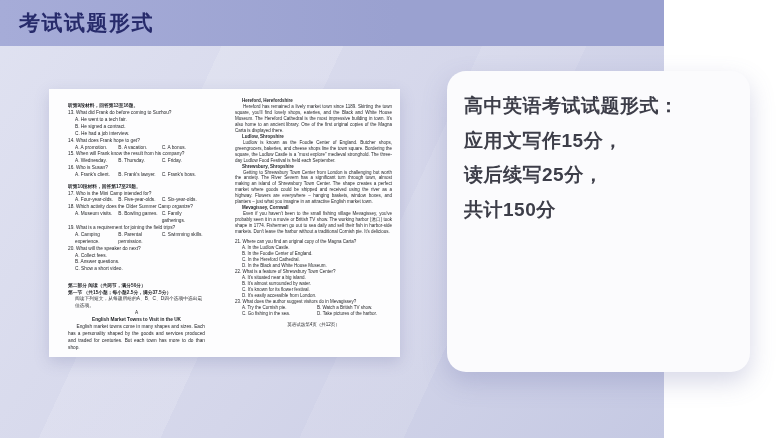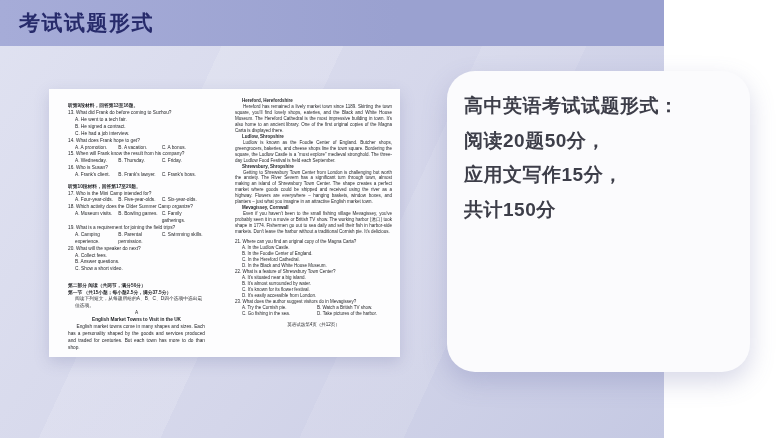--- a/index.html
+++ b/index.html
@@ -44,21 +44,21 @@
   .optrow > span, .optrow2 > span { flex:1 1 0; }
   .center { text-align:center; }
   .title  { text-align:center; font-weight:bold; }
   .para   { text-align:justify; text-indent:1.8em; }
   .place  { font-weight:bold; padding-left:14px; }
   .sp     { height:9px; }
   .pfoot  { text-align:center; margin-top:10px; }
   
   .card {
     position:absolute; left:447px; top:71px; width:303px; height:301px;
-    background:var(--card-background); border-radius:28px;
+    background:var(--card-background); border-radius:19px;
     box-shadow:0 10px 24px rgba(100,105,165,.25);
     box-sizing:border-box; padding:18px 14px 0 17px;
     overflow:hidden;
   }
   .card-line {
     font-size:19px; font-weight:bold; color:var(--card-text);
     line-height:34.5px; letter-spacing:.5px; white-space:nowrap;
   }
 </style>
 </head>
@@ -158,19 +158,19 @@
           <span>C. Go fishing in the sea.</span>
           <span>D. Take pictures of the harbor.</span>
         </div>
         <div class="line pfoot">英语试题第4页（共12页）</div>
       </div>
   </div>
 
   <div class="card">
     <div>
         <div class="card-line">高中英语考试试题形式：</div>
-        <div class="card-line">阅读20题50分，</div>
         <div class="card-line">应用文写作15分，</div>
+        <div class="card-line">读后续写25分，</div>
         <div class="card-line">共计150分</div>
       </div>
   </div>
 
 </div>
 
 </body></html>

